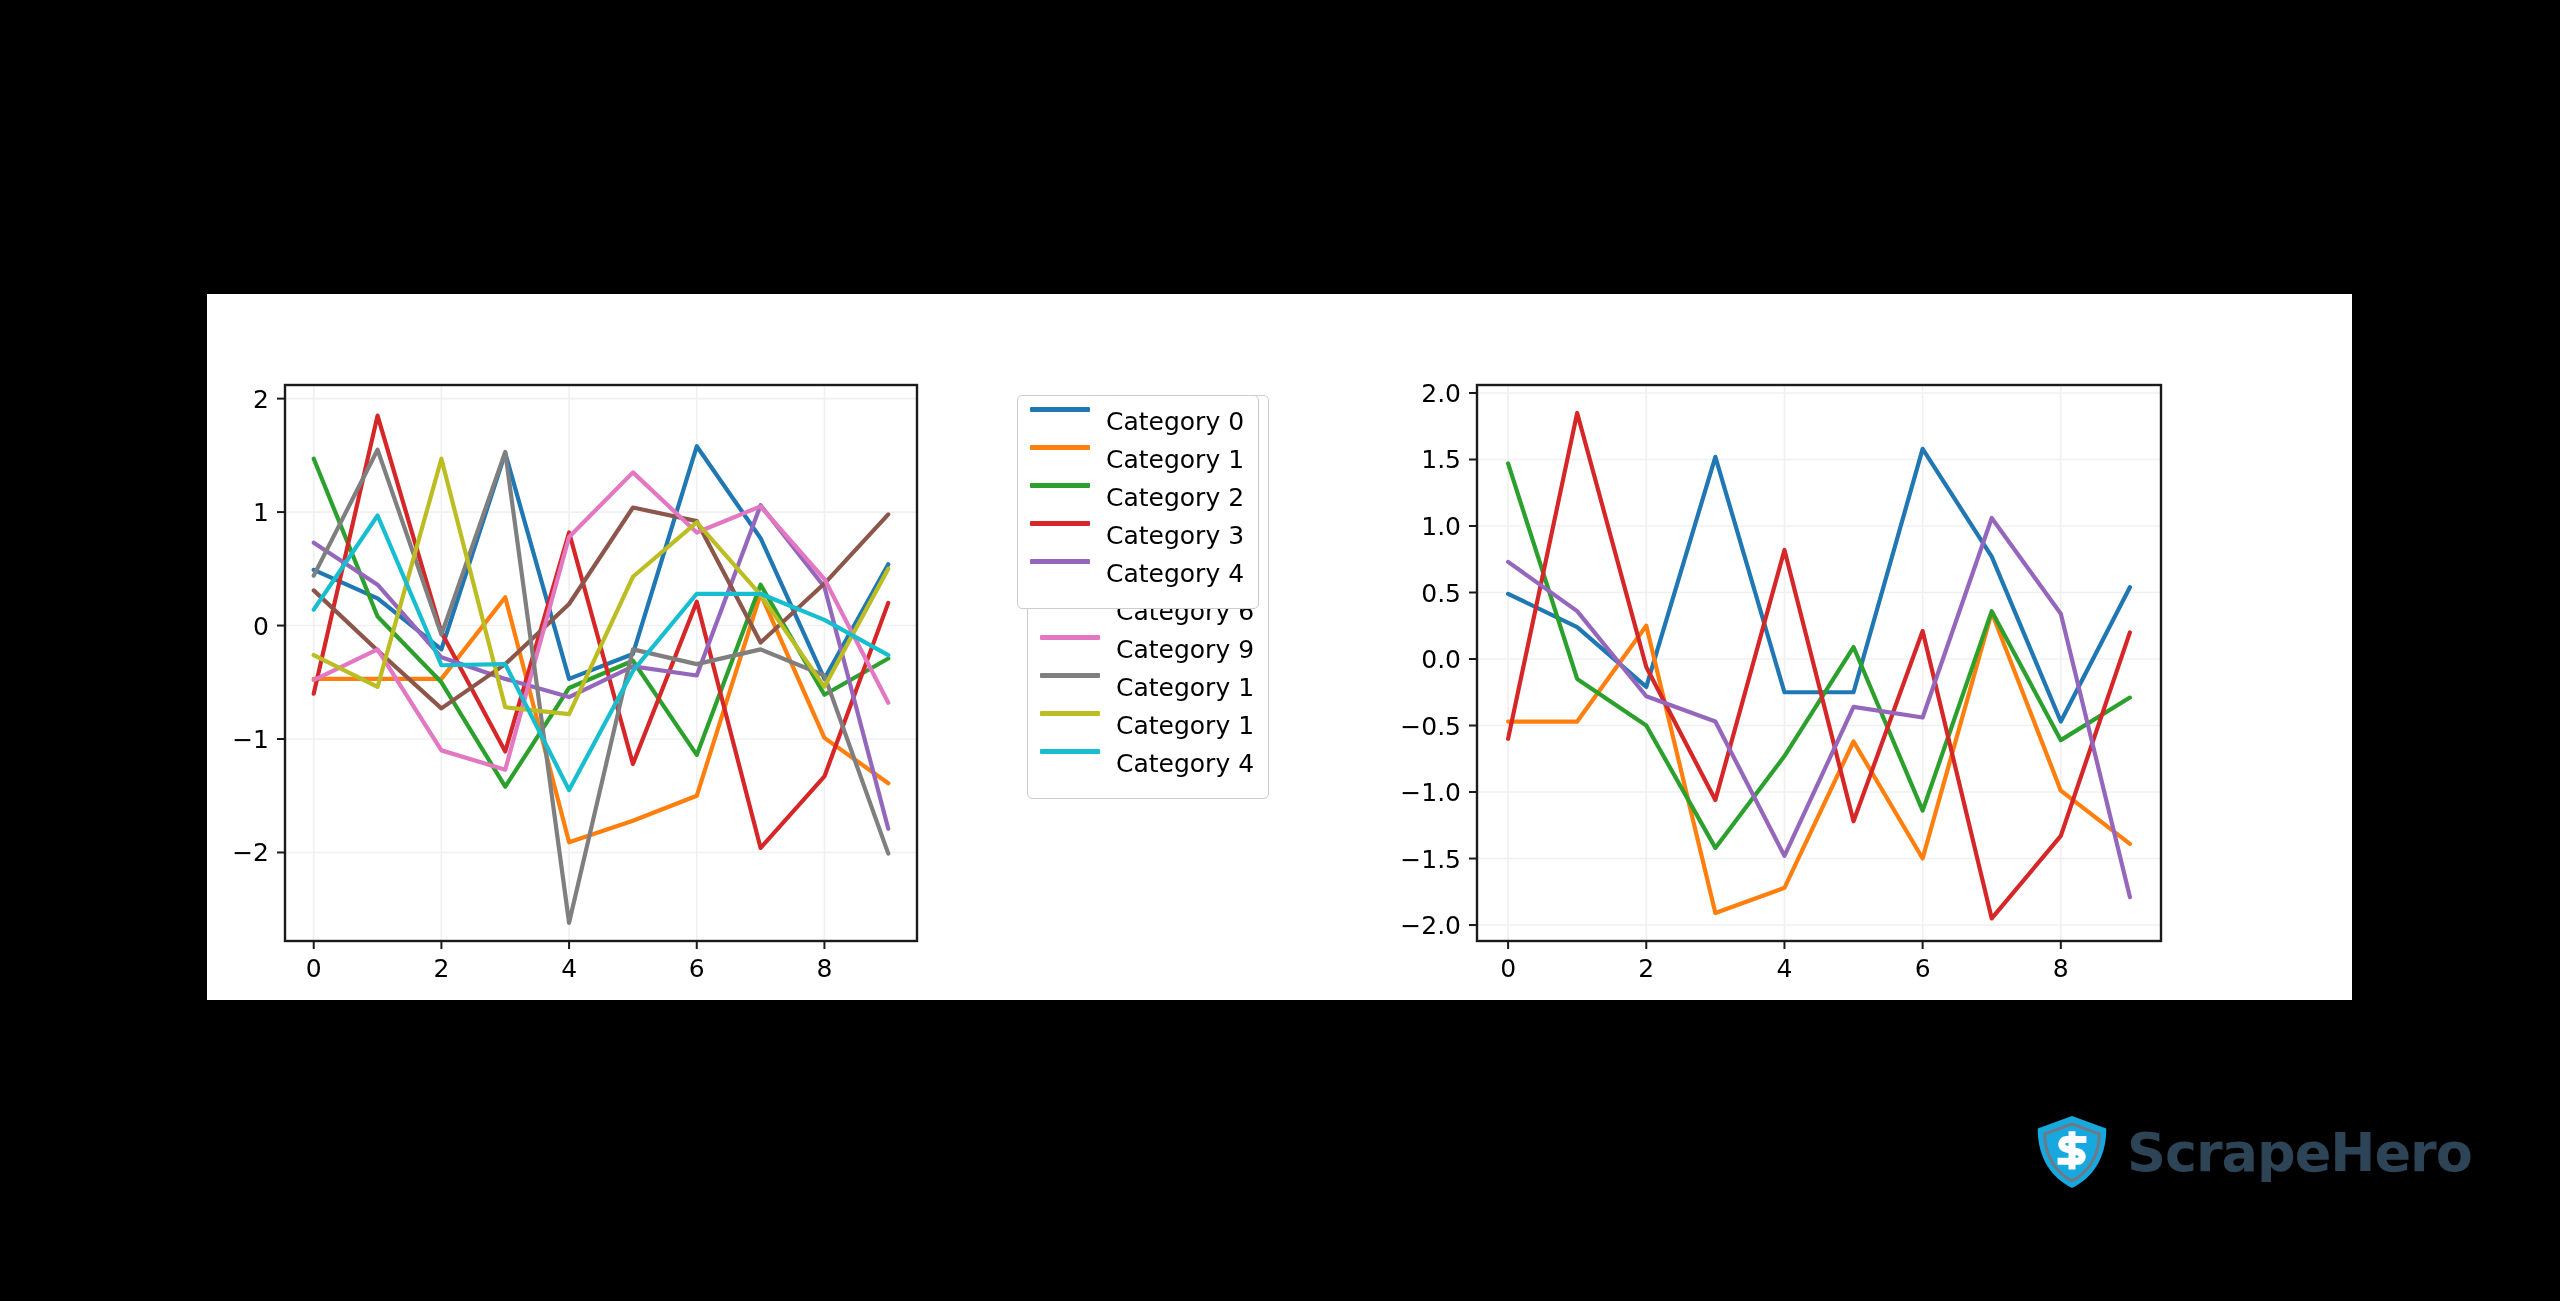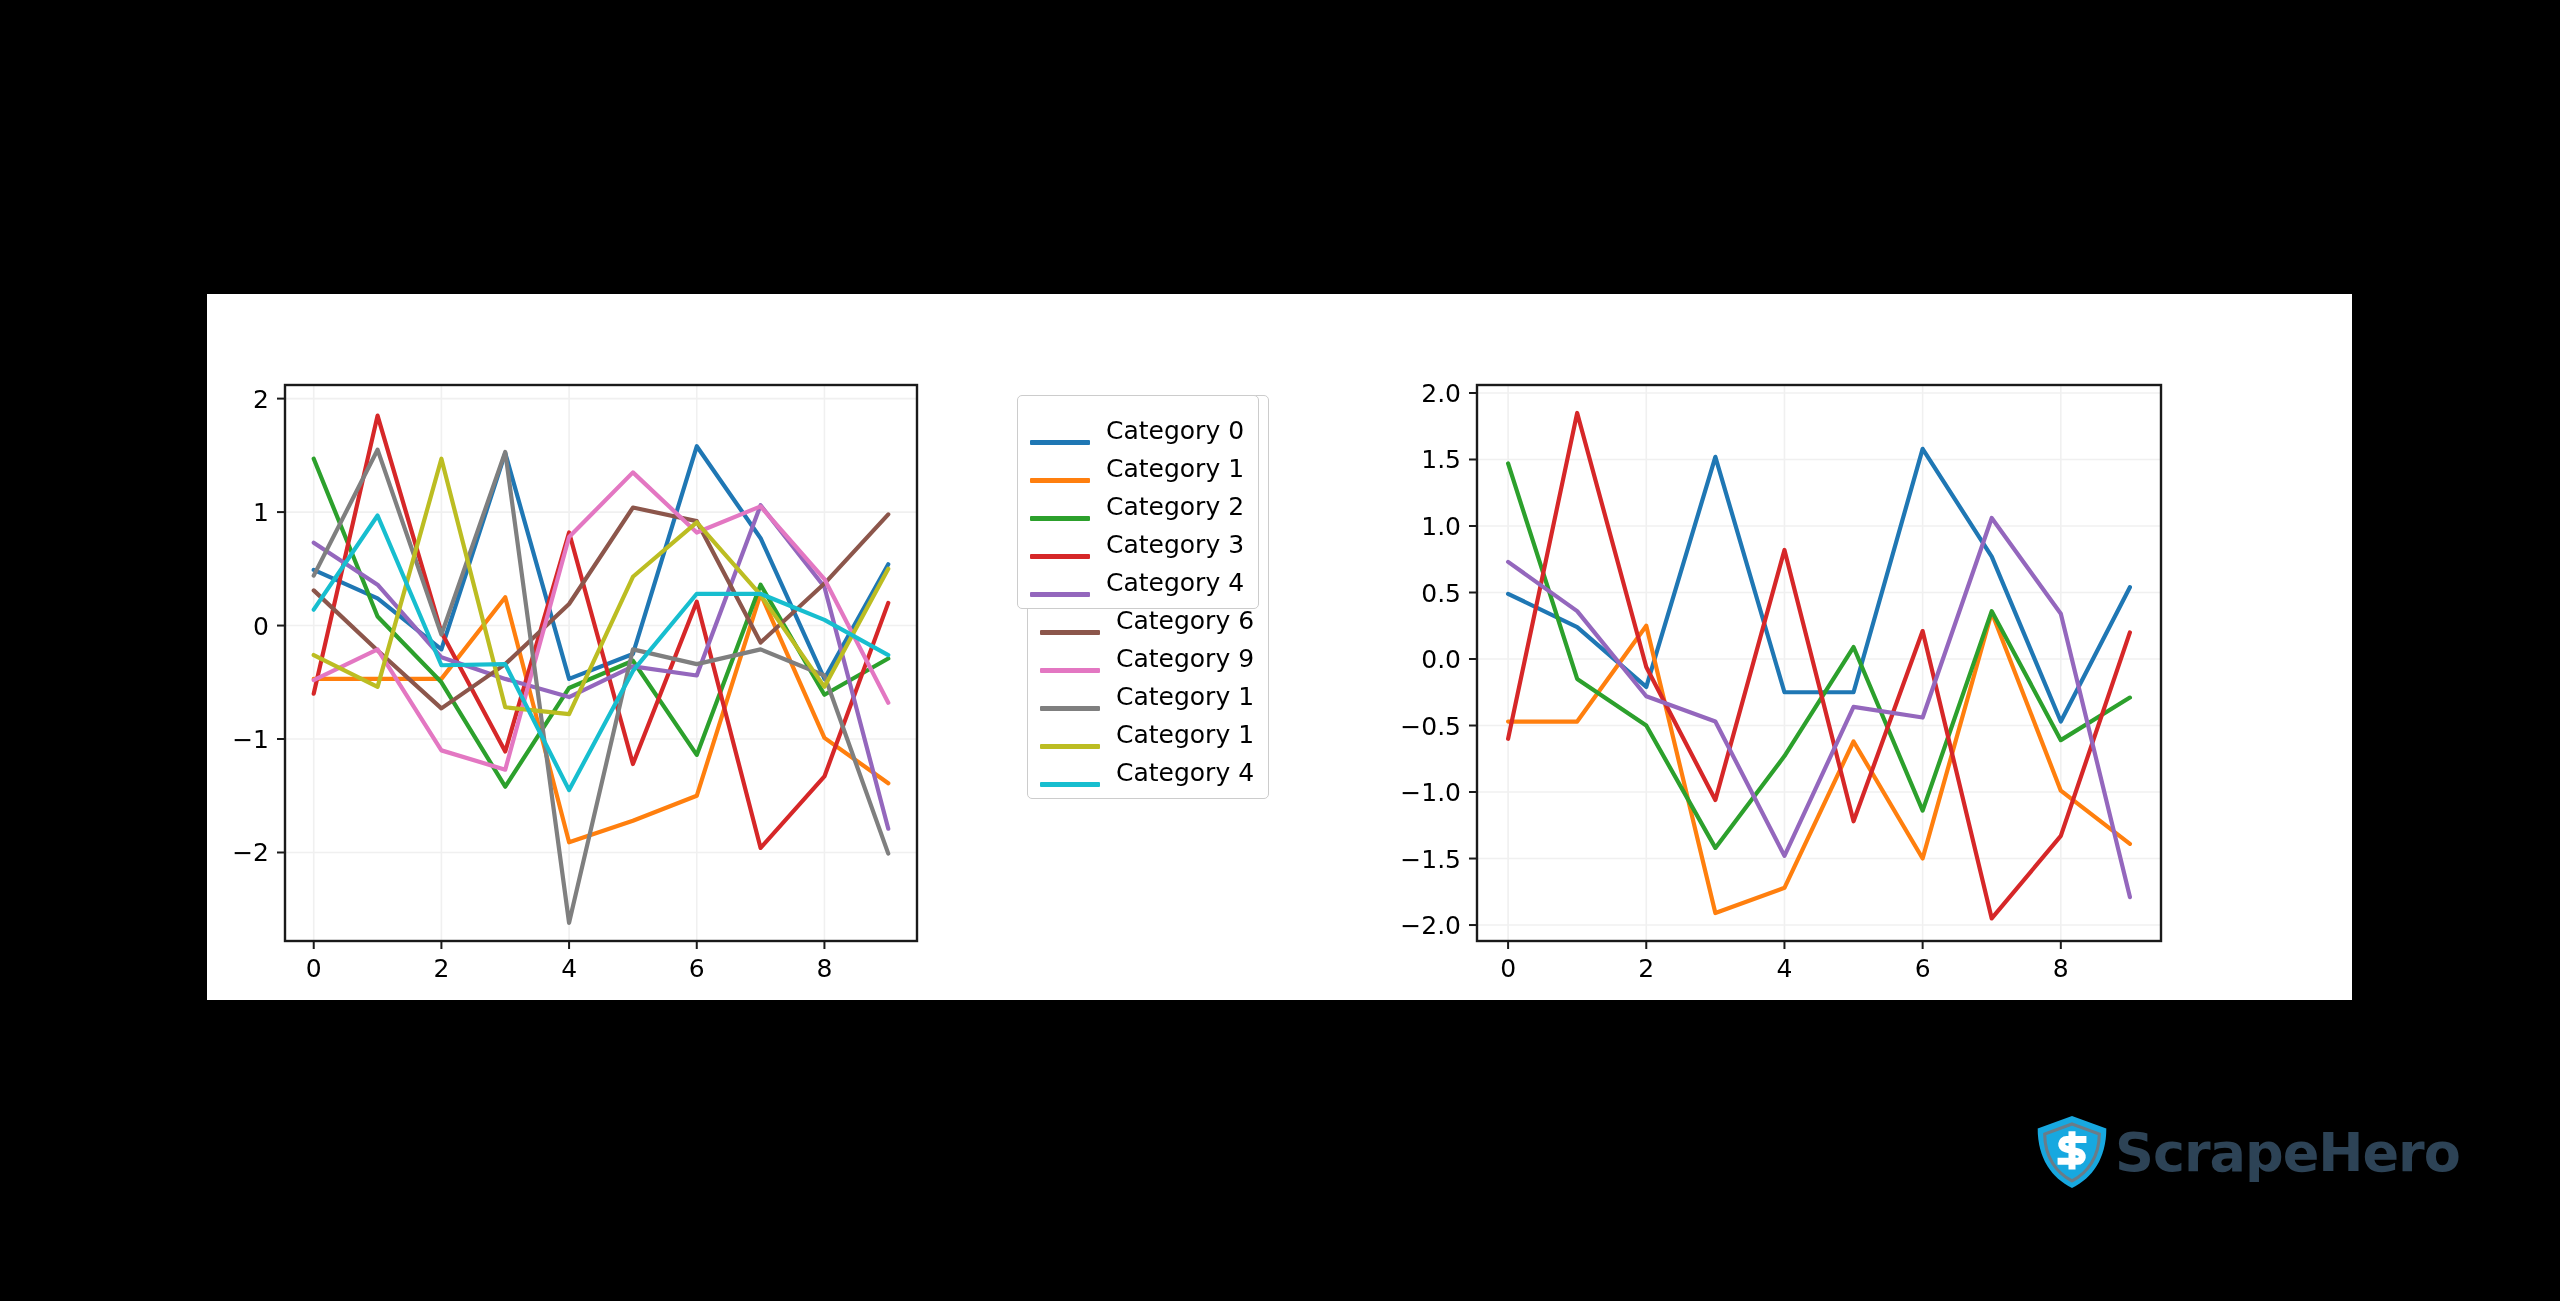--- a/index.html
+++ b/index.html
@@ -54,21 +54,21 @@
     background: #ffffff;
     border: 1.2px solid #cccccc;
     border-radius: 5px;
     padding: 11px 14px 11px 12px;
     box-sizing: border-box;
   }
   #legend-left  { left: 820px; top: 101px; }
   #legend-right { left: 810px; top: 101px; }
   .legend-row {
     display: flex;
-    align-items: flex-end;
+    align-items: flex-start;
     height: 38px;
   }
   .legend-swatch {
     width: 60px;
     height: 4.6px;
     border-radius: 1px;
     margin-right: 16px;
     flex: none;
   }
   .legend-label {
@@ -78,21 +78,21 @@
     font-family: "DejaVu Sans", "Liberation Sans", sans-serif;
   }
 
   
   #watermark {
     position: absolute;
     left: 2033px;
     top: 1113px;
     display: flex;
     align-items: center;
-    gap: 4px;
+    gap: 16px;
   }
   #watermark-text {
     font-size: 54px;
     font-weight: bold;
     color: #2d4356;
     letter-spacing: -1px;
     font-family: "DejaVu Sans", "Liberation Sans", sans-serif;
   }
   .tick-text { font-size: 25px; fill: #000000; font-family: "DejaVu Sans","Liberation Sans",sans-serif; }
 </style>

